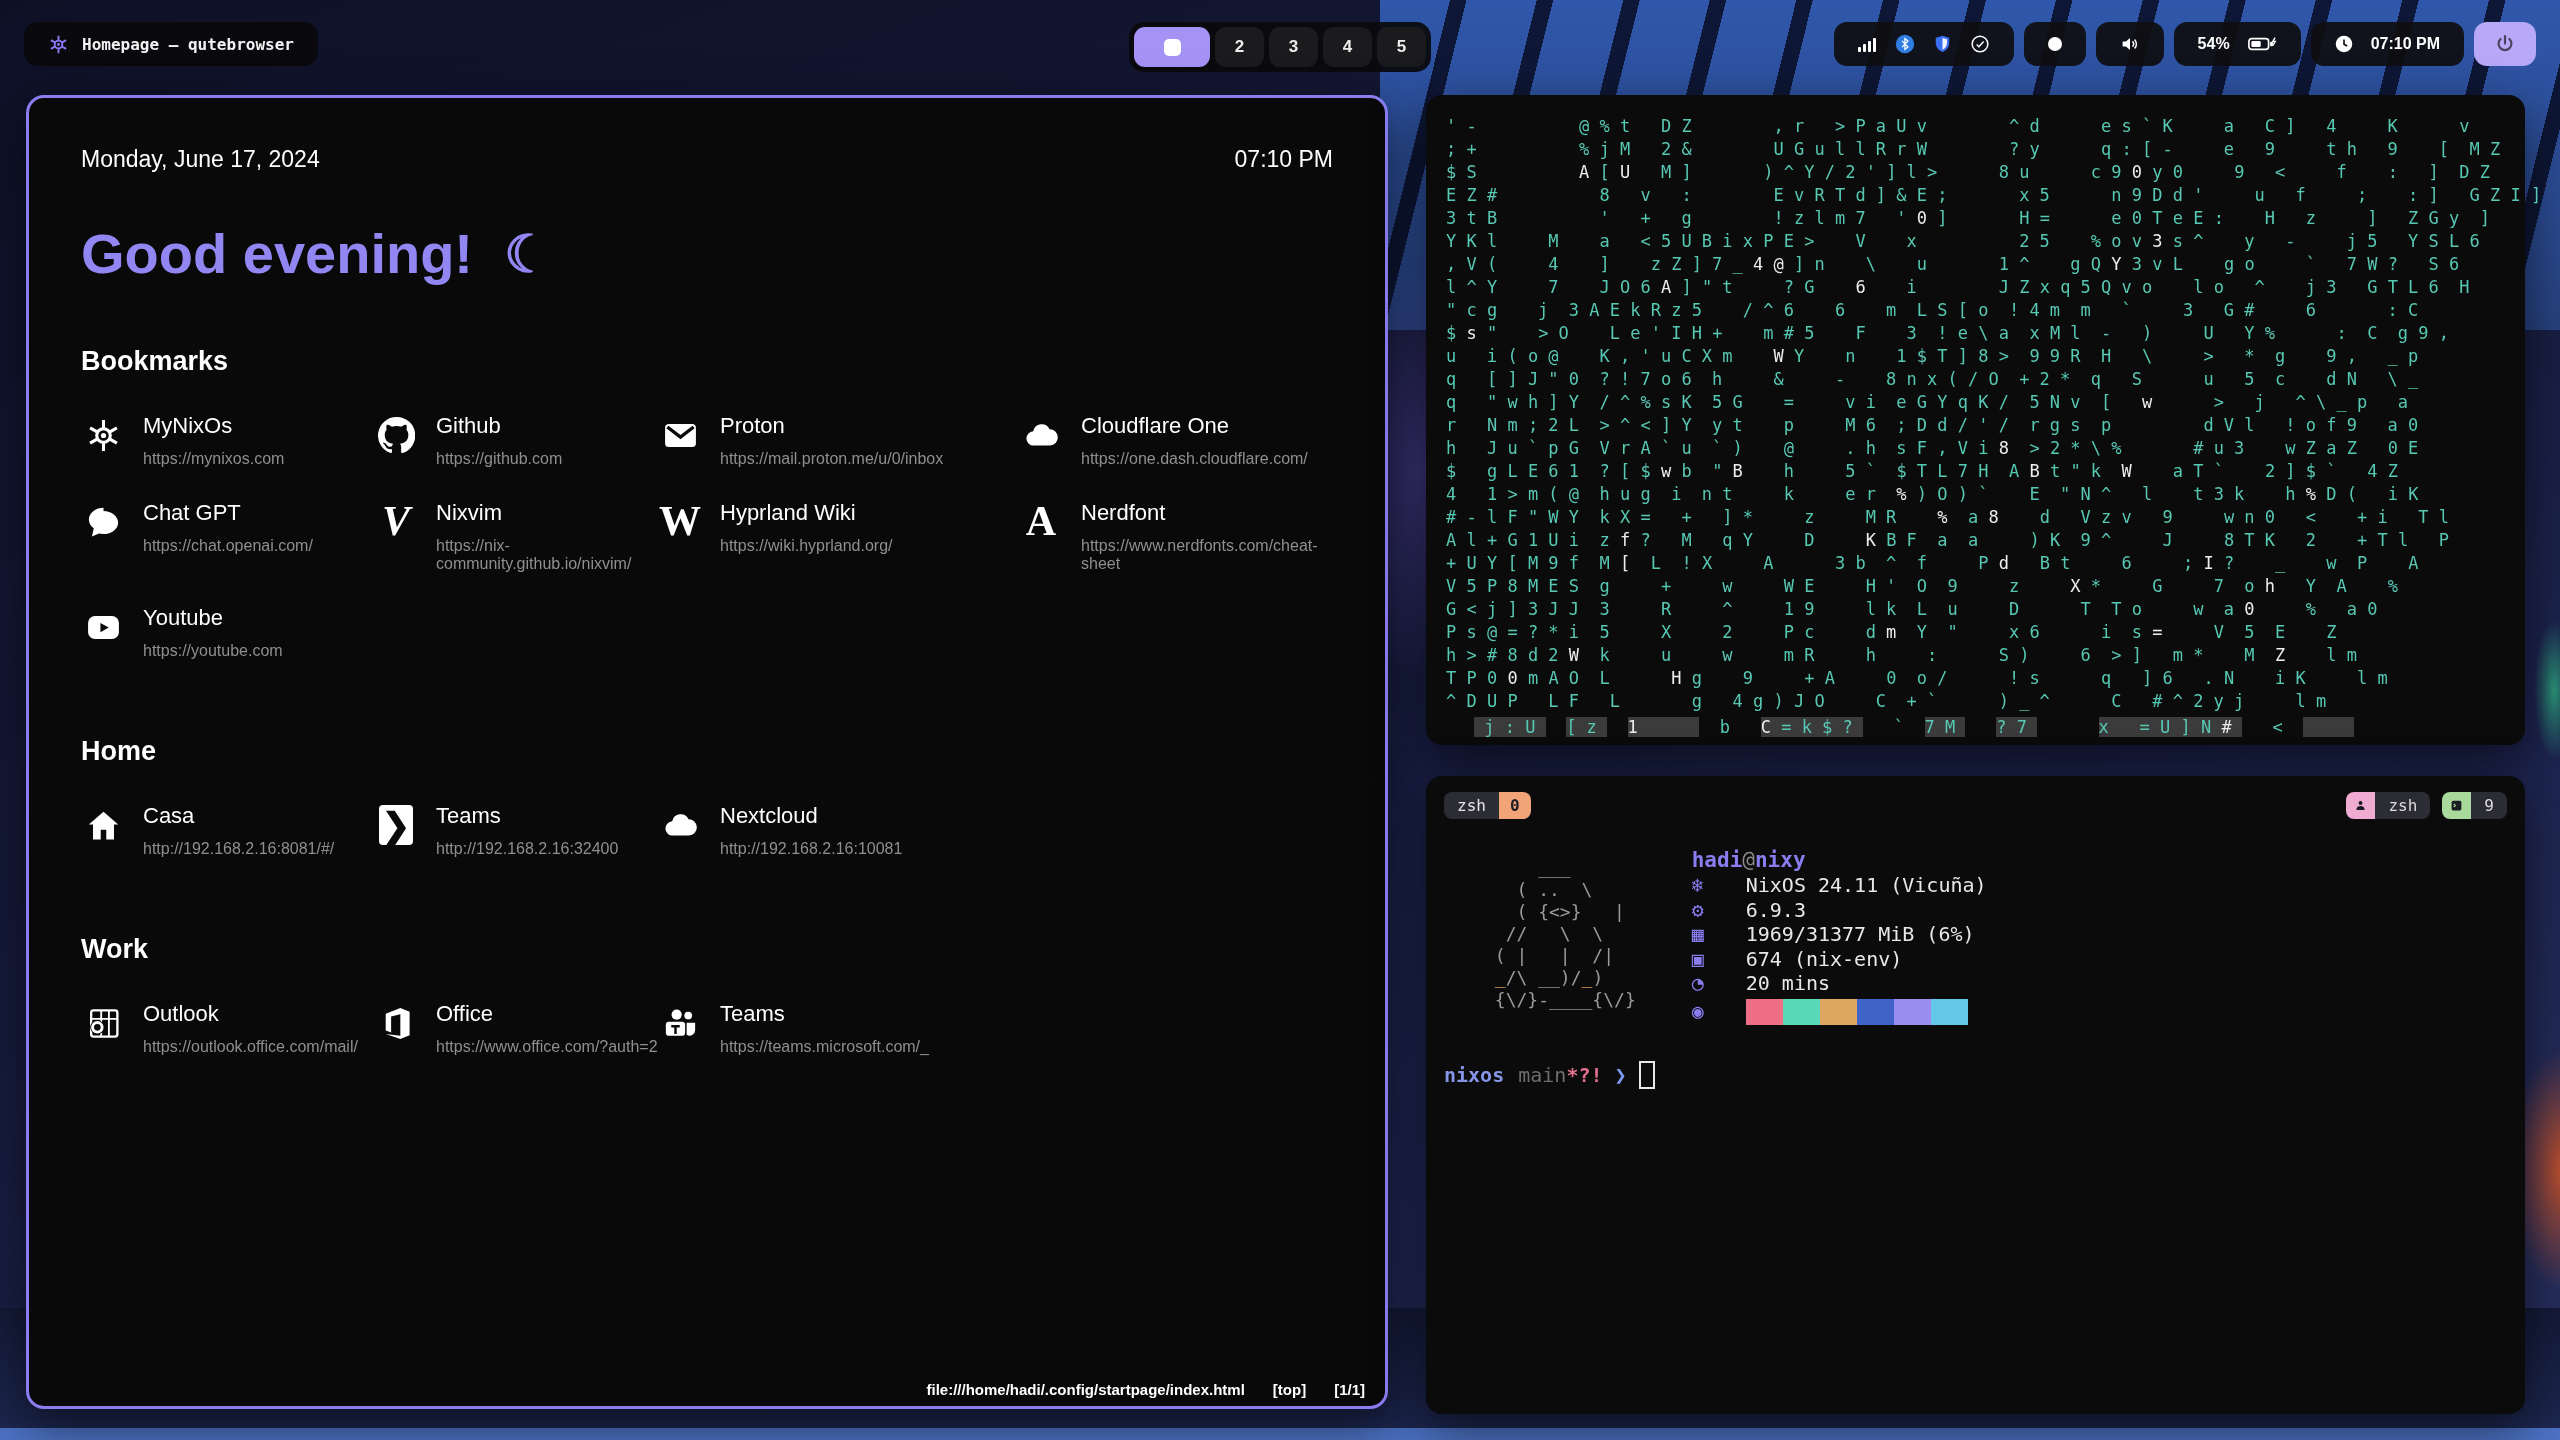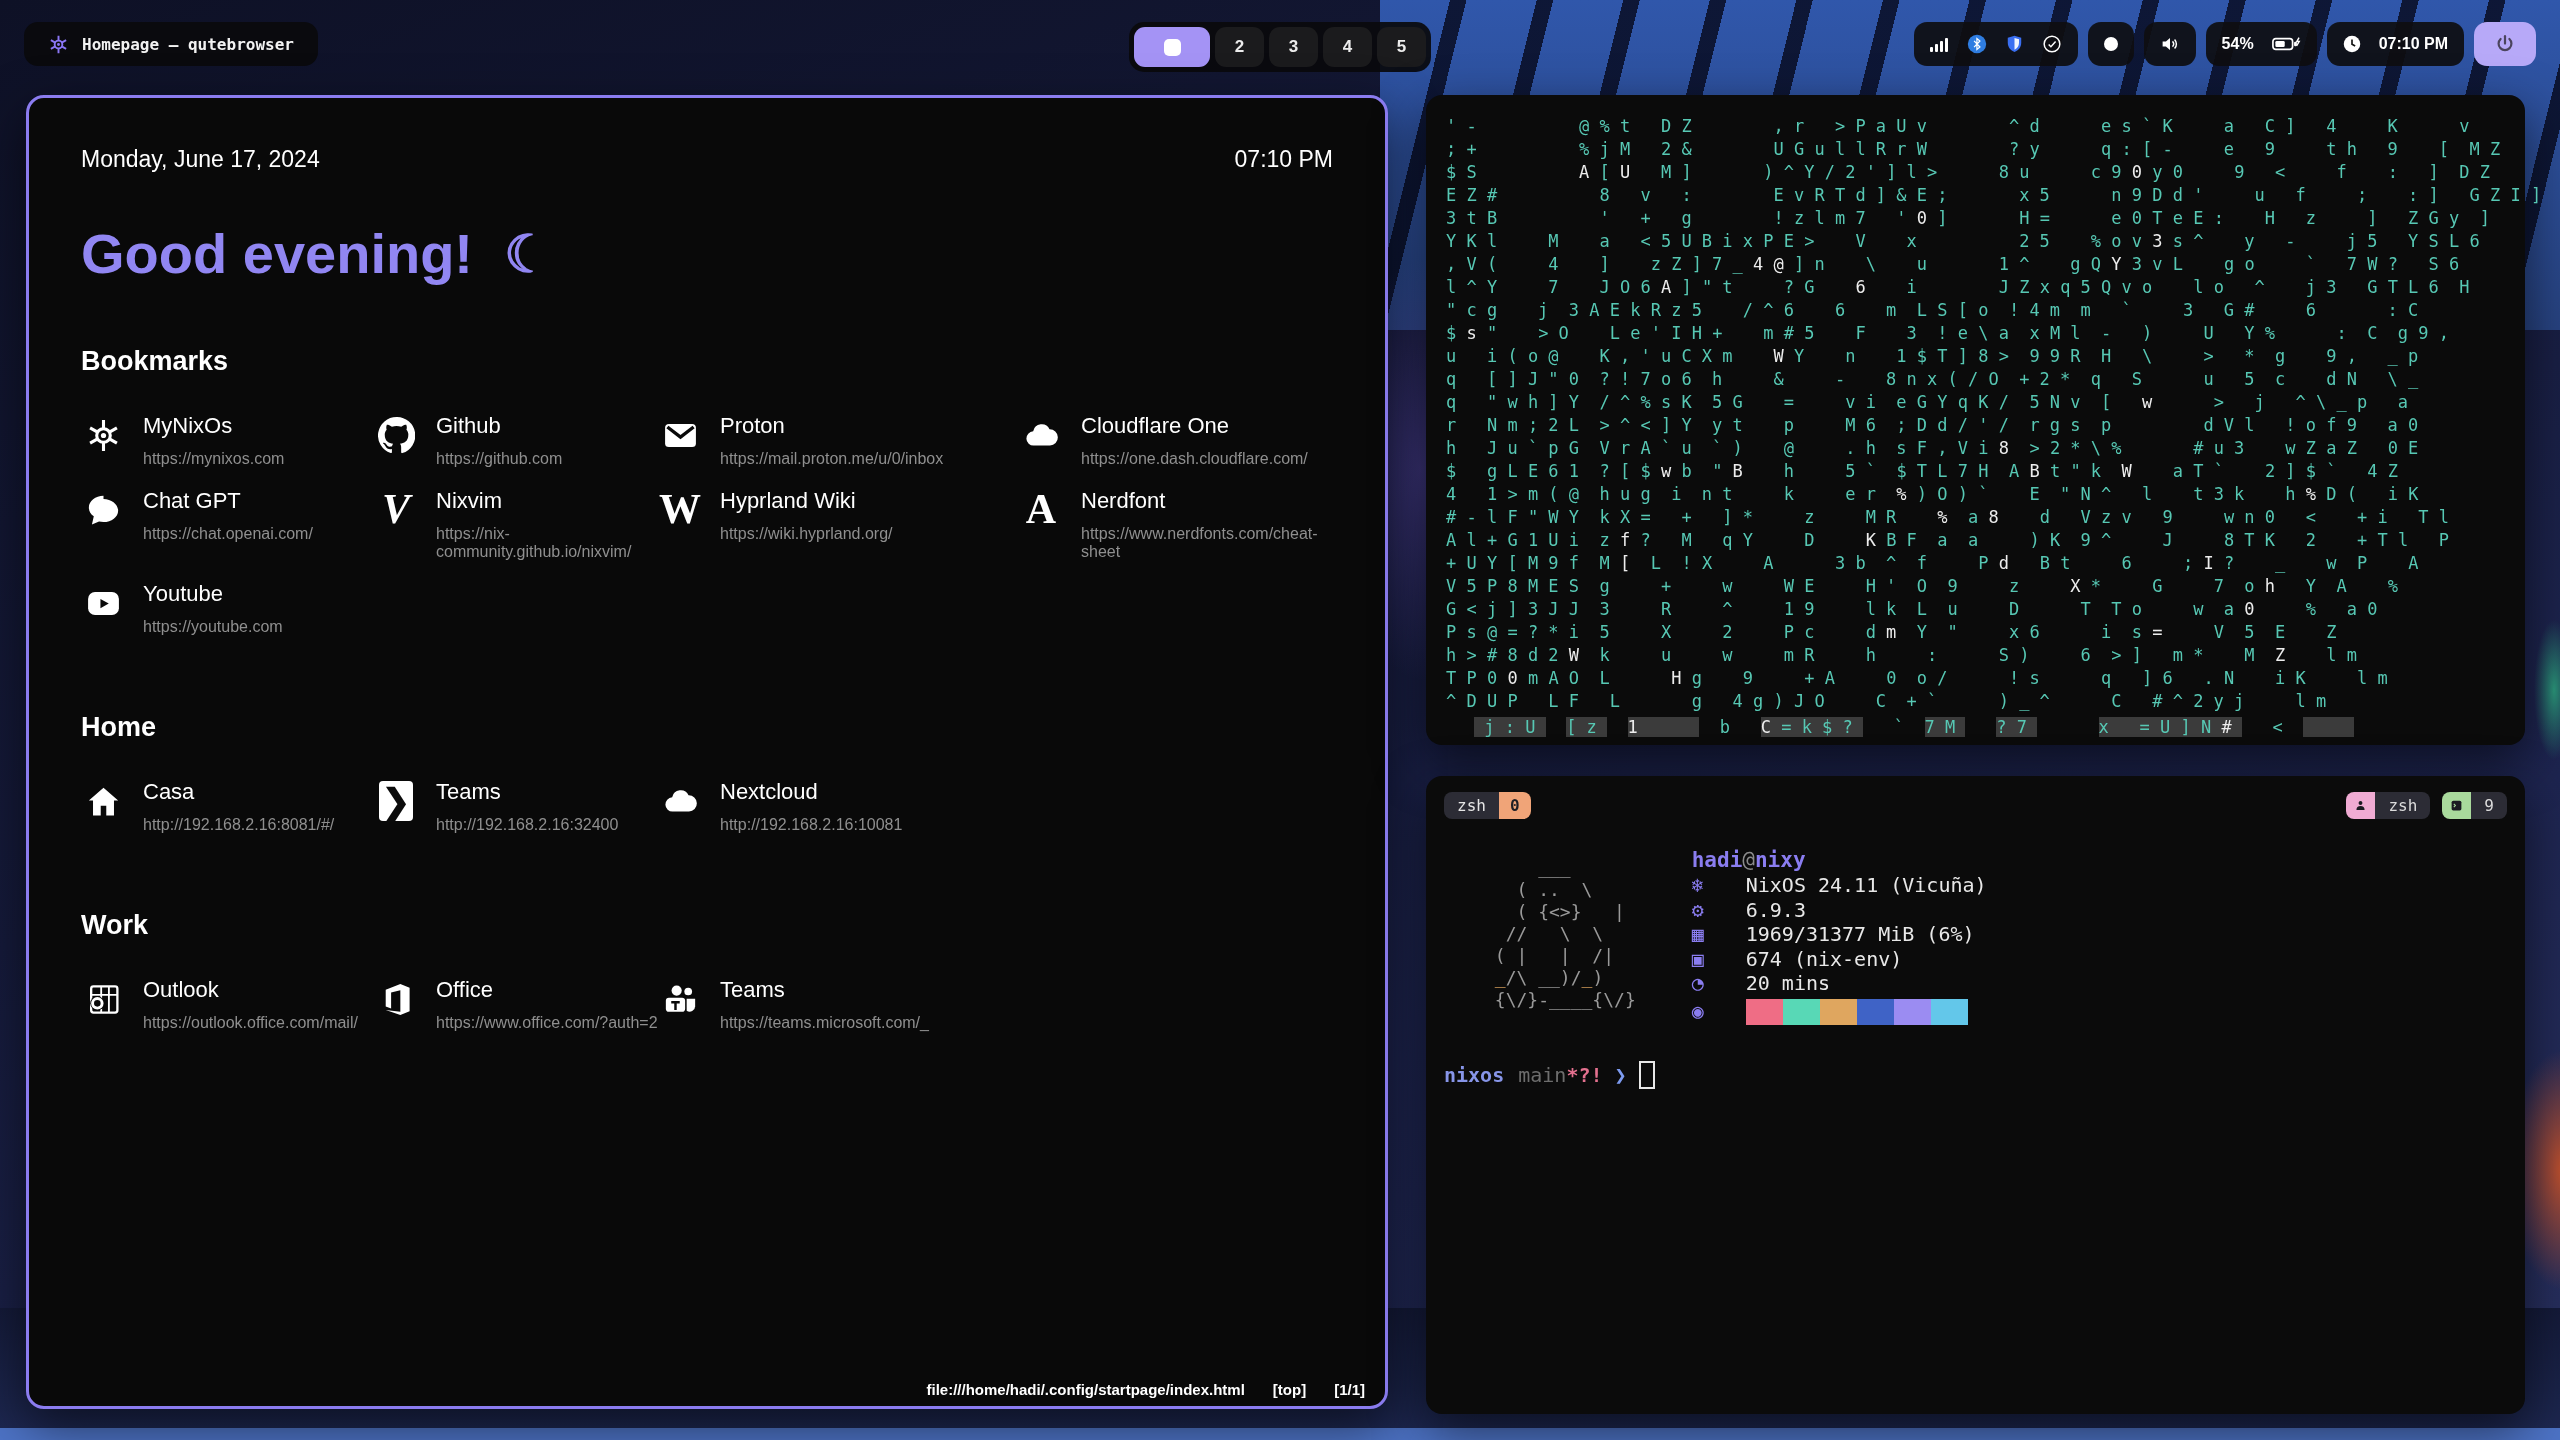--- a/index.html
+++ b/index.html
@@ -26,40 +26,40 @@
   .tpill{position:absolute;top:22px;height:44px;background:rgba(10,10,12,.92);border-radius:14px;
     display:flex;align-items:center;color:#f2f2f2;}
   .title-pill{left:24px;padding:0 24px;gap:13px;font:700 16px "DejaVu Sans Mono",monospace;}
   .ws-wrap{left:50%;transform:translateX(-50%);padding:0 5px;gap:5px;height:50px;border-radius:15px;}
   .ws{width:49px;height:40px;background:#1b1b1d;border-radius:11px;display:flex;align-items:center;justify-content:center;
     font:700 17px "Liberation Sans",sans-serif;color:#ececec;}
   .ws-active{width:76px;background:#a493f5;}
   .ws-dot{width:17px;height:17px;background:#fff;border-radius:5px;}
   .right-cluster{position:absolute;top:22px;right:24px;display:flex;gap:10px;}
   .rp{background:rgba(14,14,16,.92);height:44px;border-radius:13px;display:flex;align-items:center;
-    padding:0 16px;gap:18px;color:#fff;font:700 16px "Liberation Sans",sans-serif;}
+    padding:0 24px;gap:18px;color:#fff;font:700 16px "Liberation Sans",sans-serif;}
   .rp svg{display:block;}
   .power-pill{background:#b7a9f8;width:62px;justify-content:center;padding:0;}
   .dotp{width:14px;height:14px;border-radius:50%;background:#fff;}
 
   
   .window{position:absolute;background:#0a0a0a;border-radius:16px;box-shadow:0 18px 50px rgba(0,0,0,.55);}
   .qute{left:26px;top:95px;width:1362px;height:1314px;border:3px solid #8b7cf0;border-radius:18px;background:#090909;
     padding:48px 52px;box-sizing:border-box;}
   .matrixw{left:1426px;top:95px;width:1099px;height:650px;padding:20px 20px;box-sizing:border-box;background:#0b0b0b;}
   .termw{left:1426px;top:776px;width:1099px;height:638px;padding:16px 18px;box-sizing:border-box;background:#0b0b0b;}
 
   
   .sp-head{display:flex;justify-content:space-between;color:#fff;font-size:23px;}
   .greeting{margin-top:48px;display:flex;align-items:center;gap:31px;color:#9186f2;font-size:56px;font-weight:700;}
   .moon{font-size:52px;line-height:1;}
   .sp-section{margin-top:60px;}
   .sp-section + .sp-section{margin-top:76px;}
   .sec-title{font-size:27px;font-weight:700;color:#fff;}
-  .links-grid{display:grid;grid-template-columns:293px 284px 361px 1fr;row-gap:20px;margin-top:36px;}
+  .links-grid{display:grid;grid-template-columns:293px 284px 361px 1fr;row-gap:32px;margin-top:36px;}
   .link-card{display:flex;gap:18px;align-items:flex-start;cursor:pointer;}
   .link-icon{width:44px;height:44px;flex:none;display:flex;align-items:center;justify-content:center;}
   .link-icon svg{width:37px;height:37px;}
   .txt-icon{font-size:42px;color:#fff;font-weight:700;line-height:.95;font-family:"Liberation Serif",serif;}
   .serif-i{font-style:italic;}
   .plex{font-family:"Liberation Sans",sans-serif;font-weight:800;font-size:34px;background:#fff;color:#0b0b0b;
     width:34px;height:40px;display:flex;align-items:center;justify-content:center;border-radius:4px;}
   .link-name{color:#fff;font-size:22px;}
   .link-url{color:#8f8f8f;font-size:16px;margin-top:11px;}
   .qute-status{position:absolute;right:20px;bottom:8px;display:flex;gap:28px;color:#fff;

